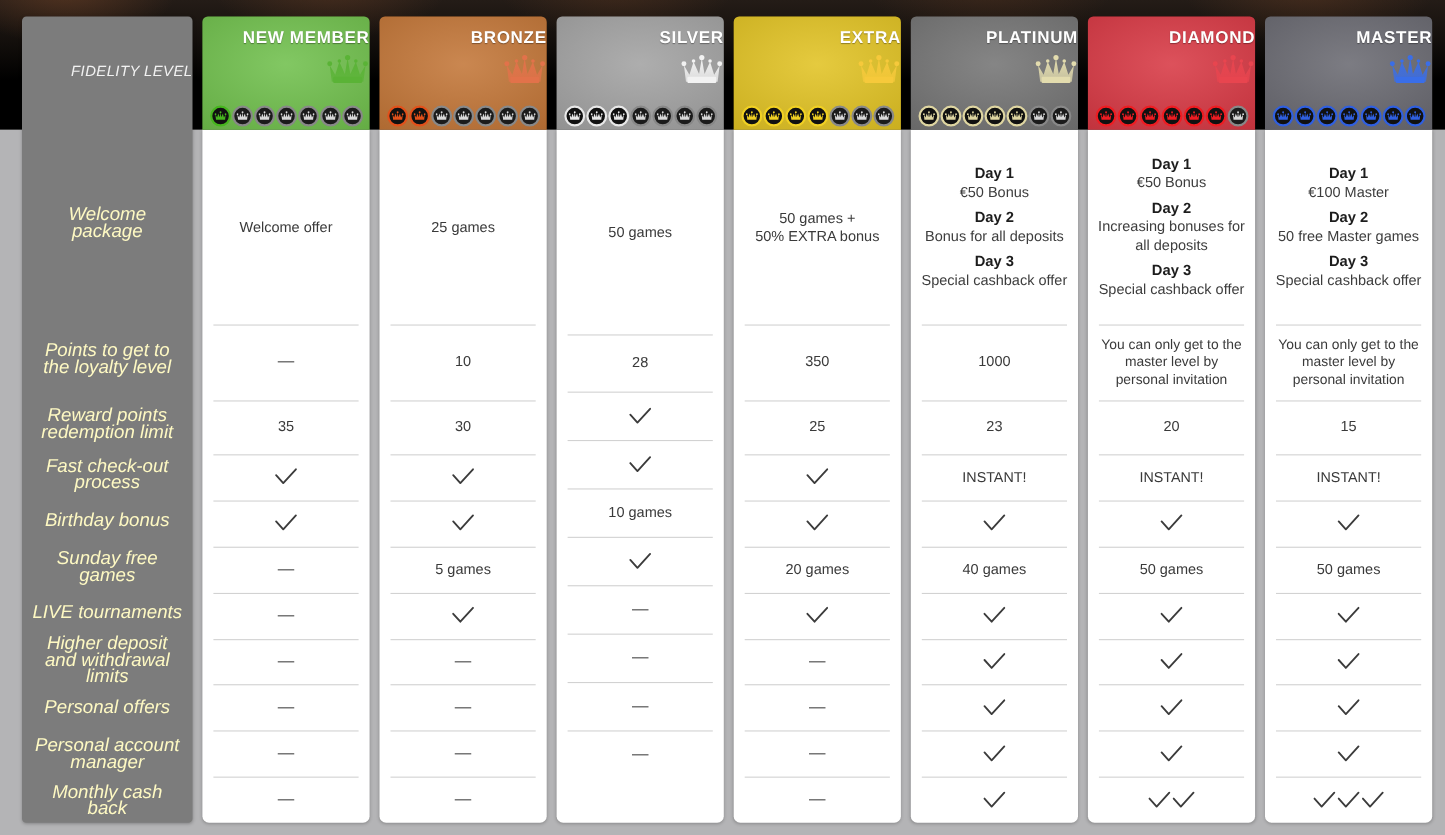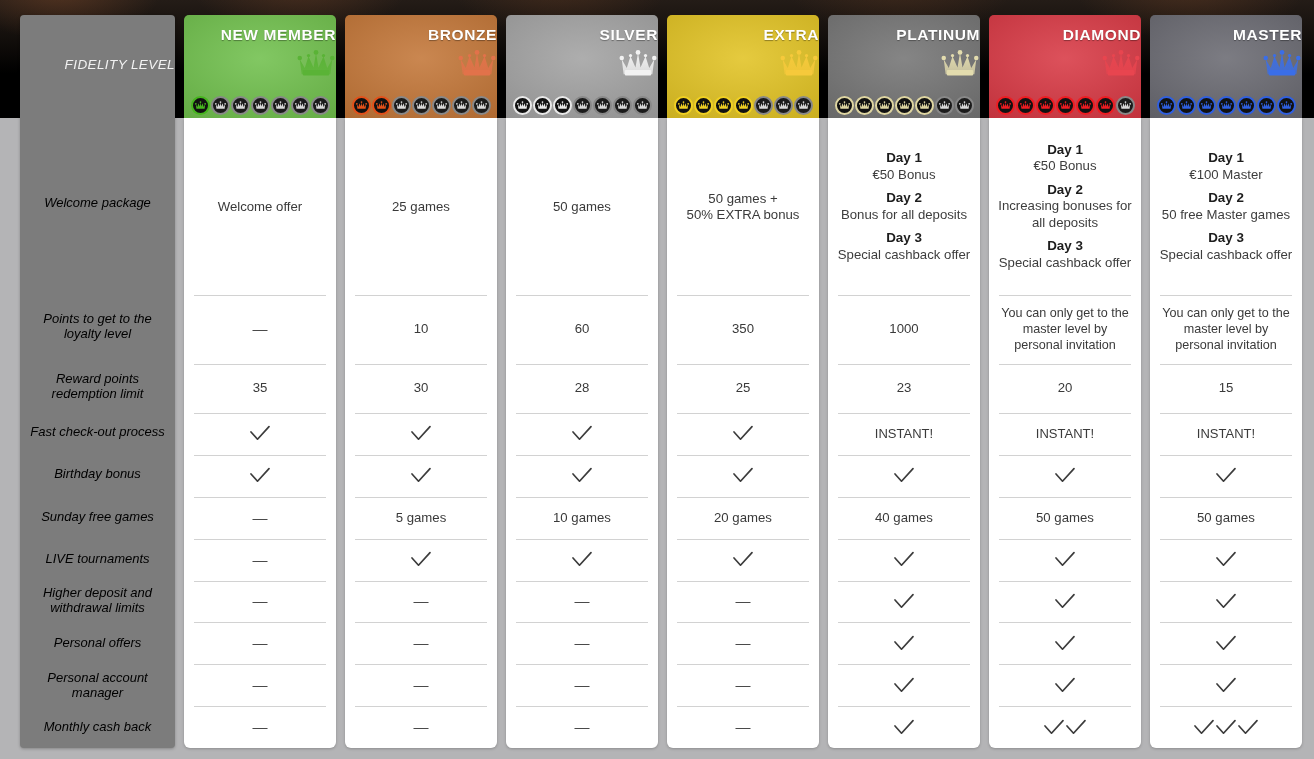--- a/index.html
+++ b/index.html
@@ -72,23 +72,23 @@
     color: #f2f2f2;
     letter-spacing: .4px;
   }
   .col-label .cell {
     display: flex;
     align-items: center;
     justify-content: center;
     text-align: center;
     padding: 0 9px;
     font-style: italic;
-    font-size: 13px;
+    font-size: 17px;
     line-height: 15px;
-    color: #000000;
+    color: #fef9c3;
   }
 
   
   .col-tier {
     width: 152px;
     flex: 0 0 152px;
     margin-right: 9px;
   }
   .col-tier:last-child { margin-right: 0; }
 
@@ -558,23 +558,20 @@
                 <circle cx="32" cy="4" r="5" fill="#d9d9d9"></circle>
                 <circle cx="59" cy="14" r="5" fill="#d9d9d9"></circle>
               </svg>
             </span>
           </div>
         </div>
         <div class="tier-body">
           <div class="cell r0">
             <span class="">50 games</span>
           </div>
-          <div class="cell r1">
-            <span class="">60</span>
-          </div>
           <div class="cell r2">
             <span class="">28</span>
           </div>
           <div class="cell r3">
             <span class="chkgroup">
               <span class="chk">
                 <svg width="22" height="17" viewBox="0 0 22 17" aria-hidden="true">
                   <path d="M2 7 L8.5 14.2 L20 1.6" fill="none" stroke="#3c3c3c" stroke-width="1.7" stroke-linecap="round" stroke-linejoin="round"></path>
                 </svg>
               </span>

